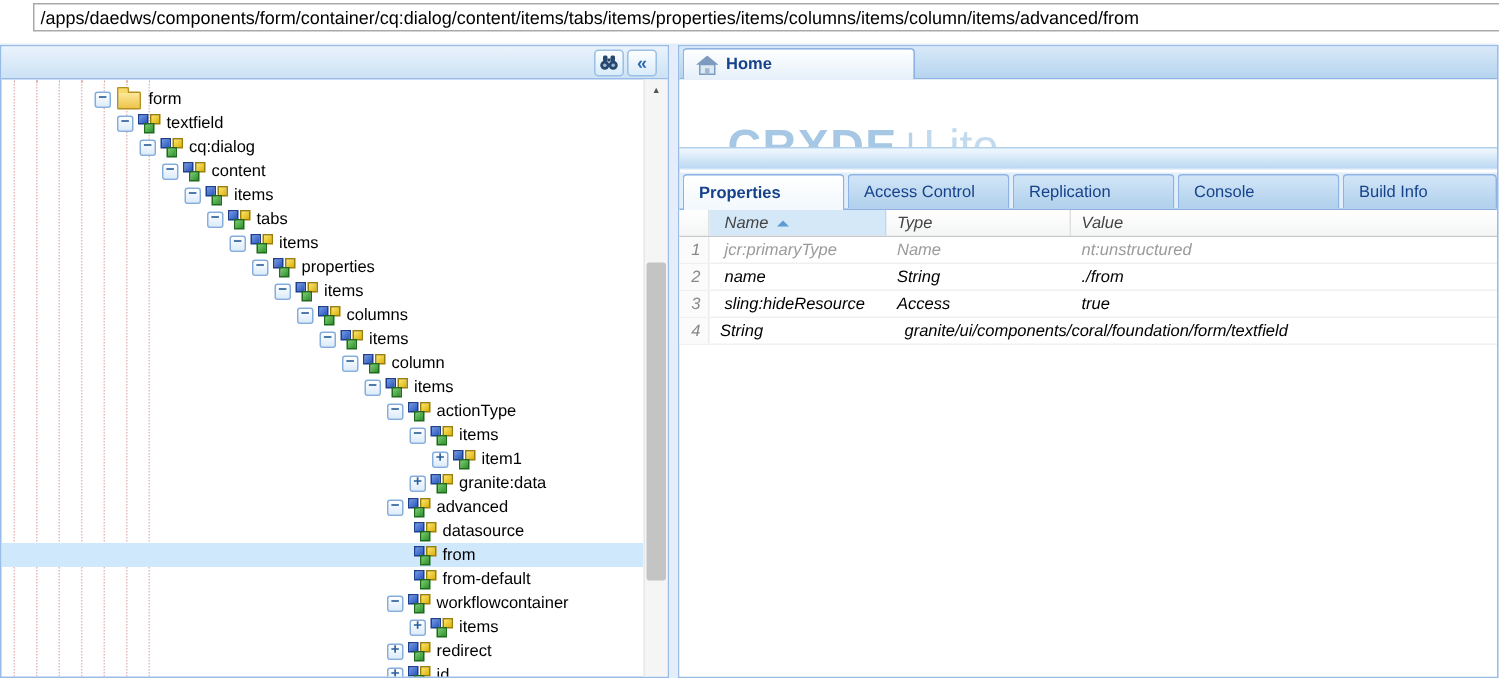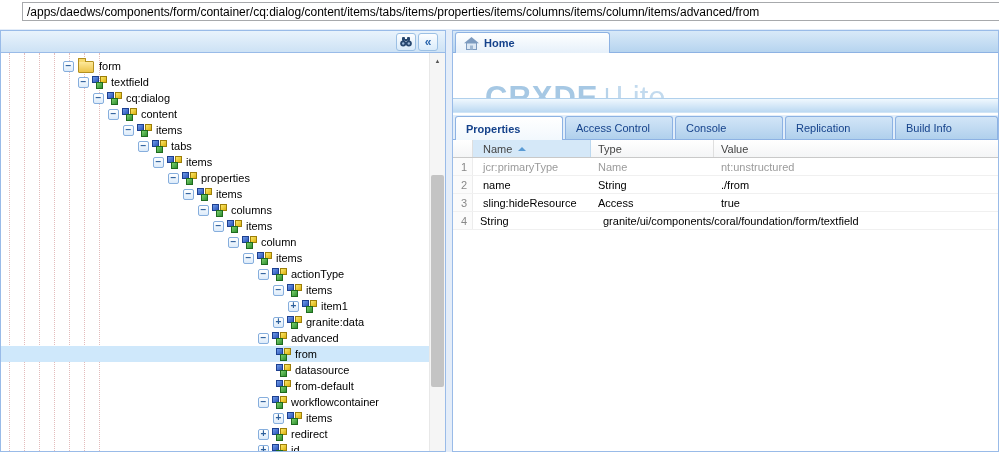--- a/index.html
+++ b/index.html
@@ -73,21 +73,21 @@
 
   .tabstrip2 { position:absolute; left:0; top:84px; right:0; height:25px; box-sizing:border-box;
     background:#e2eefa; border-bottom:1px solid #8db2e3; display:flex; align-items:flex-end; padding-left:2px; }
   .tab2 { height:23px; width:108px; margin-right:2px; box-sizing:border-box;
     border:1px solid #8db2e3; border-bottom:none; border-radius:3px 3px 0 0;
     background:linear-gradient(#d2e5f7,#b0d0ec); display:flex; align-items:center; padding-left:10px;
     font-size:11px; color:#15428b; cursor:pointer; flex:none; }
   .tab2:last-child { flex:1; margin-right:0; }
   .tab2.active { background:linear-gradient(#ffffff,#f2f8fd); font-weight:bold; height:24px; margin-bottom:-1px; }
 
-  .grid { position:absolute; left:0; top:109px; right:0; bottom:0; background:#fff; font-size:11px; }
+  .grid { position:absolute; left:0; top:109px; right:0; bottom:0; background:#fff; font-size:11px;font-style:italic; }
   .grid-header { display:flex; height:17px; border-bottom:1px solid #c9c9c9; }
   .gh-cell { box-sizing:border-box; border-right:1px solid #dfdfdf;
     background:linear-gradient(#ffffff,#f4f5f6); display:flex; align-items:center; color:#444; cursor:pointer; }
   .gh-num { width:20px; }
   .gh-name { width:118px; background:#d5e8f8; border-right:1px solid #bcd8ef; padding-left:10px; gap:6px; }
   .gh-type { width:123px; padding-left:7px; }
   .gh-value { flex:1; padding-left:7px; border-right:none; }
   .sort-arrow { width:0; height:0; border-left:4px solid transparent; border-right:4px solid transparent;
     border-bottom:4px solid #5a9bd5; }
 
@@ -285,37 +285,37 @@
         </div>
         <div class="tree-row" style="padding-left: 257px;">
           <span class="expander">−</span>
           <span class="node-icon">
             <span class="cube b"></span>
             <span class="cube y"></span>
             <span class="cube g"></span>
           </span>
           <span>advanced</span>
         </div>
+        <div class="tree-row" style="padding-left: 272px;">
+          <span class="exp-spacer"></span>
+          <span class="node-icon">
+            <span class="cube b"></span>
+            <span class="cube y"></span>
+            <span class="cube g"></span>
+          </span>
+          <span>datasource</span>
+        </div>
         <div class="tree-row selected" style="padding-left: 272px;">
           <span class="exp-spacer"></span>
           <span class="node-icon">
             <span class="cube b"></span>
             <span class="cube y"></span>
             <span class="cube g"></span>
           </span>
           <span>from</span>
-        </div>
-        <div class="tree-row" style="padding-left: 272px;">
-          <span class="exp-spacer"></span>
-          <span class="node-icon">
-            <span class="cube b"></span>
-            <span class="cube y"></span>
-            <span class="cube g"></span>
-          </span>
-          <span>datasource</span>
         </div>
         <div class="tree-row" style="padding-left: 272px;">
           <span class="exp-spacer"></span>
           <span class="node-icon">
             <span class="cube b"></span>
             <span class="cube y"></span>
             <span class="cube g"></span>
           </span>
           <span>from-default</span>
         </div>
@@ -383,24 +383,24 @@
     <div class="south-bar"></div>
 
     <div class="tabstrip2">
         <div class="tab2 active">
           <span>Properties</span>
         </div>
         <div class="tab2">
           <span>Access Control</span>
         </div>
         <div class="tab2">
+          <span>Replication</span>
+        </div>
+        <div class="tab2">
           <span>Console</span>
-        </div>
-        <div class="tab2">
-          <span>Replication</span>
         </div>
         <div class="tab2">
           <span>Build Info</span>
         </div>
       </div>
 
     <div class="grid">
       <div class="grid-header">
           <div class="gh-cell gh-num"></div>
           <div class="gh-cell gh-name">

